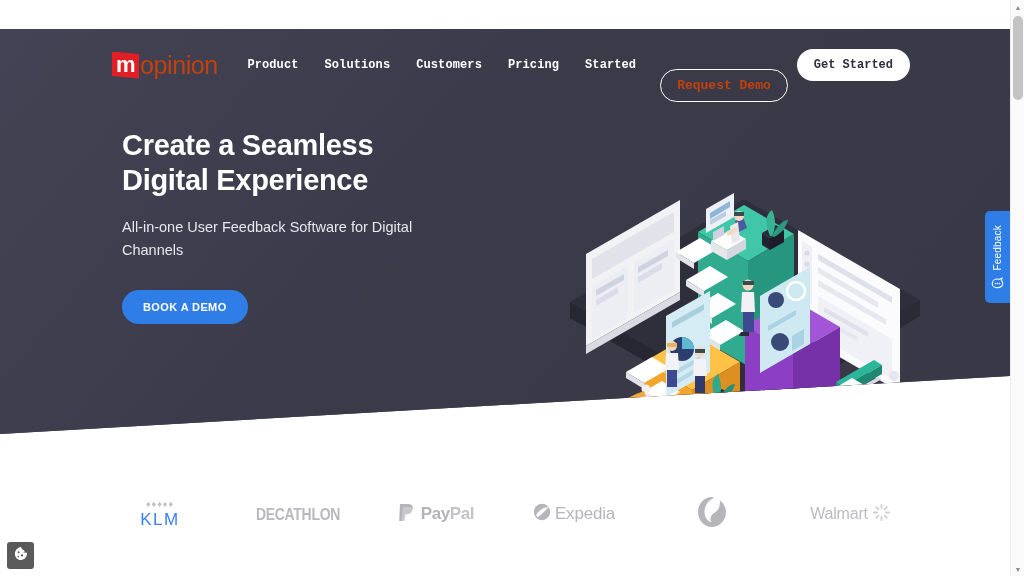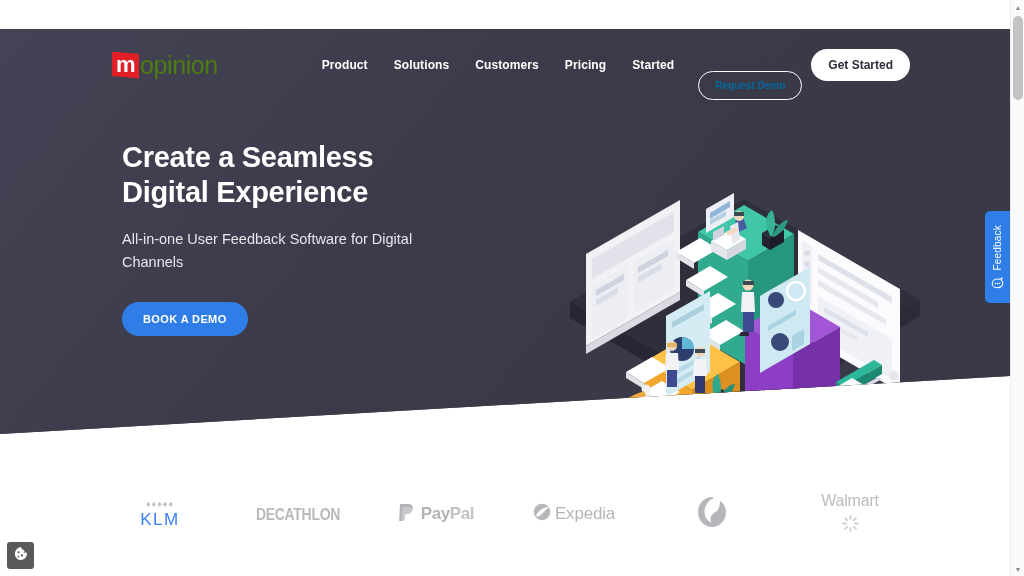--- a/index.html
+++ b/index.html
@@ -88,68 +88,69 @@
   }
   .logo-mark span {
     color: #ffffff;
     font-size: 22px;
     font-weight: bold;
     line-height: 1;
     letter-spacing: -.5px;
     margin-top: -1px;
   }
   .logo-word {
-    color: #4d7c0f;
+    color: #c2410c;
     font-size: 25px;
     letter-spacing: -.4px;
     margin-left: 1px;
     line-height: 1;
   }
 
   .nav {
     margin-left: auto;
     display: flex; align-items: center;
     gap: 0;
+    font-family: Liberation Mono, monospace;
   }
   .nav-link {
     color: #ffffff;
     font-size: 12px;
     font-weight: bold;
     padding: 6px 13px;
     cursor: pointer;
     letter-spacing: .1px;
     white-space: nowrap;
   }
   .btn-outline {
     margin-left: 11px;
     border: 1.4px solid #ffffff;
     border-radius: 18px;
-    color: #0369a1;
-    font-size: 10px;
+    color: #c2410c;
+    font-size: 13px;
     font-weight: bold;
     padding: 8px 16px;
     cursor: pointer;
     white-space: nowrap;
     margin-top: 40px;
   }
   .btn-solid {
     margin-left: 9px;
     background: #ffffff;
     border-radius: 18px;
     color: #2e2e3c;
     font-size: 12px;
     font-weight: bold;
     padding: 9px 17px;
     cursor: pointer;
     white-space: nowrap;
   }
 
   
   .hero-copy {
-    position: absolute; left: 122px; top: 143px;
+    position: absolute; left: 122px; top: 131px;
     width: 400px;
   }
   .hero-title {
     color: #ffffff;
     font-size: 29px;
     font-weight: bold;
     line-height: 1.0;
     letter-spacing: -.3px;
   }
   .hero-title .l2 { display: block; margin-top: 6px; }
@@ -207,21 +208,21 @@
   .brand-decathlon {
     font-size: 14px; font-weight: bold; letter-spacing: -.3px;
     color: #b9b9bd;
     transform: scaleY(1.15);
   }
   .brand-expedia { gap: 4px; }
   .expedia-text { font-size: 17px; color: #b5b5ba; letter-spacing: -.2px; }
   .brand-paypal { gap: 6px; }
   .paypal-text { font-size: 17px; font-weight: bold; color: #b3b3b8; letter-spacing: -.4px; }
   .paypal-text i { font-style: normal; color: #c2c2c7; }
-  .brand-walmart { gap: 5px; flex-direction: column; }
+  .brand-walmart { gap: 5px; }
   .walmart-text { font-size: 16px; color: #bcbcc1; letter-spacing: -.2px; }
 
   
   .feedback-tab {
     position: absolute; right: 0; top: 211px;
     width: 25px; height: 92px;
     background: #2f7ee8;
     border-radius: 5px 0 0 5px;
     display: flex; flex-direction: column;
     align-items: center; justify-content: center;

